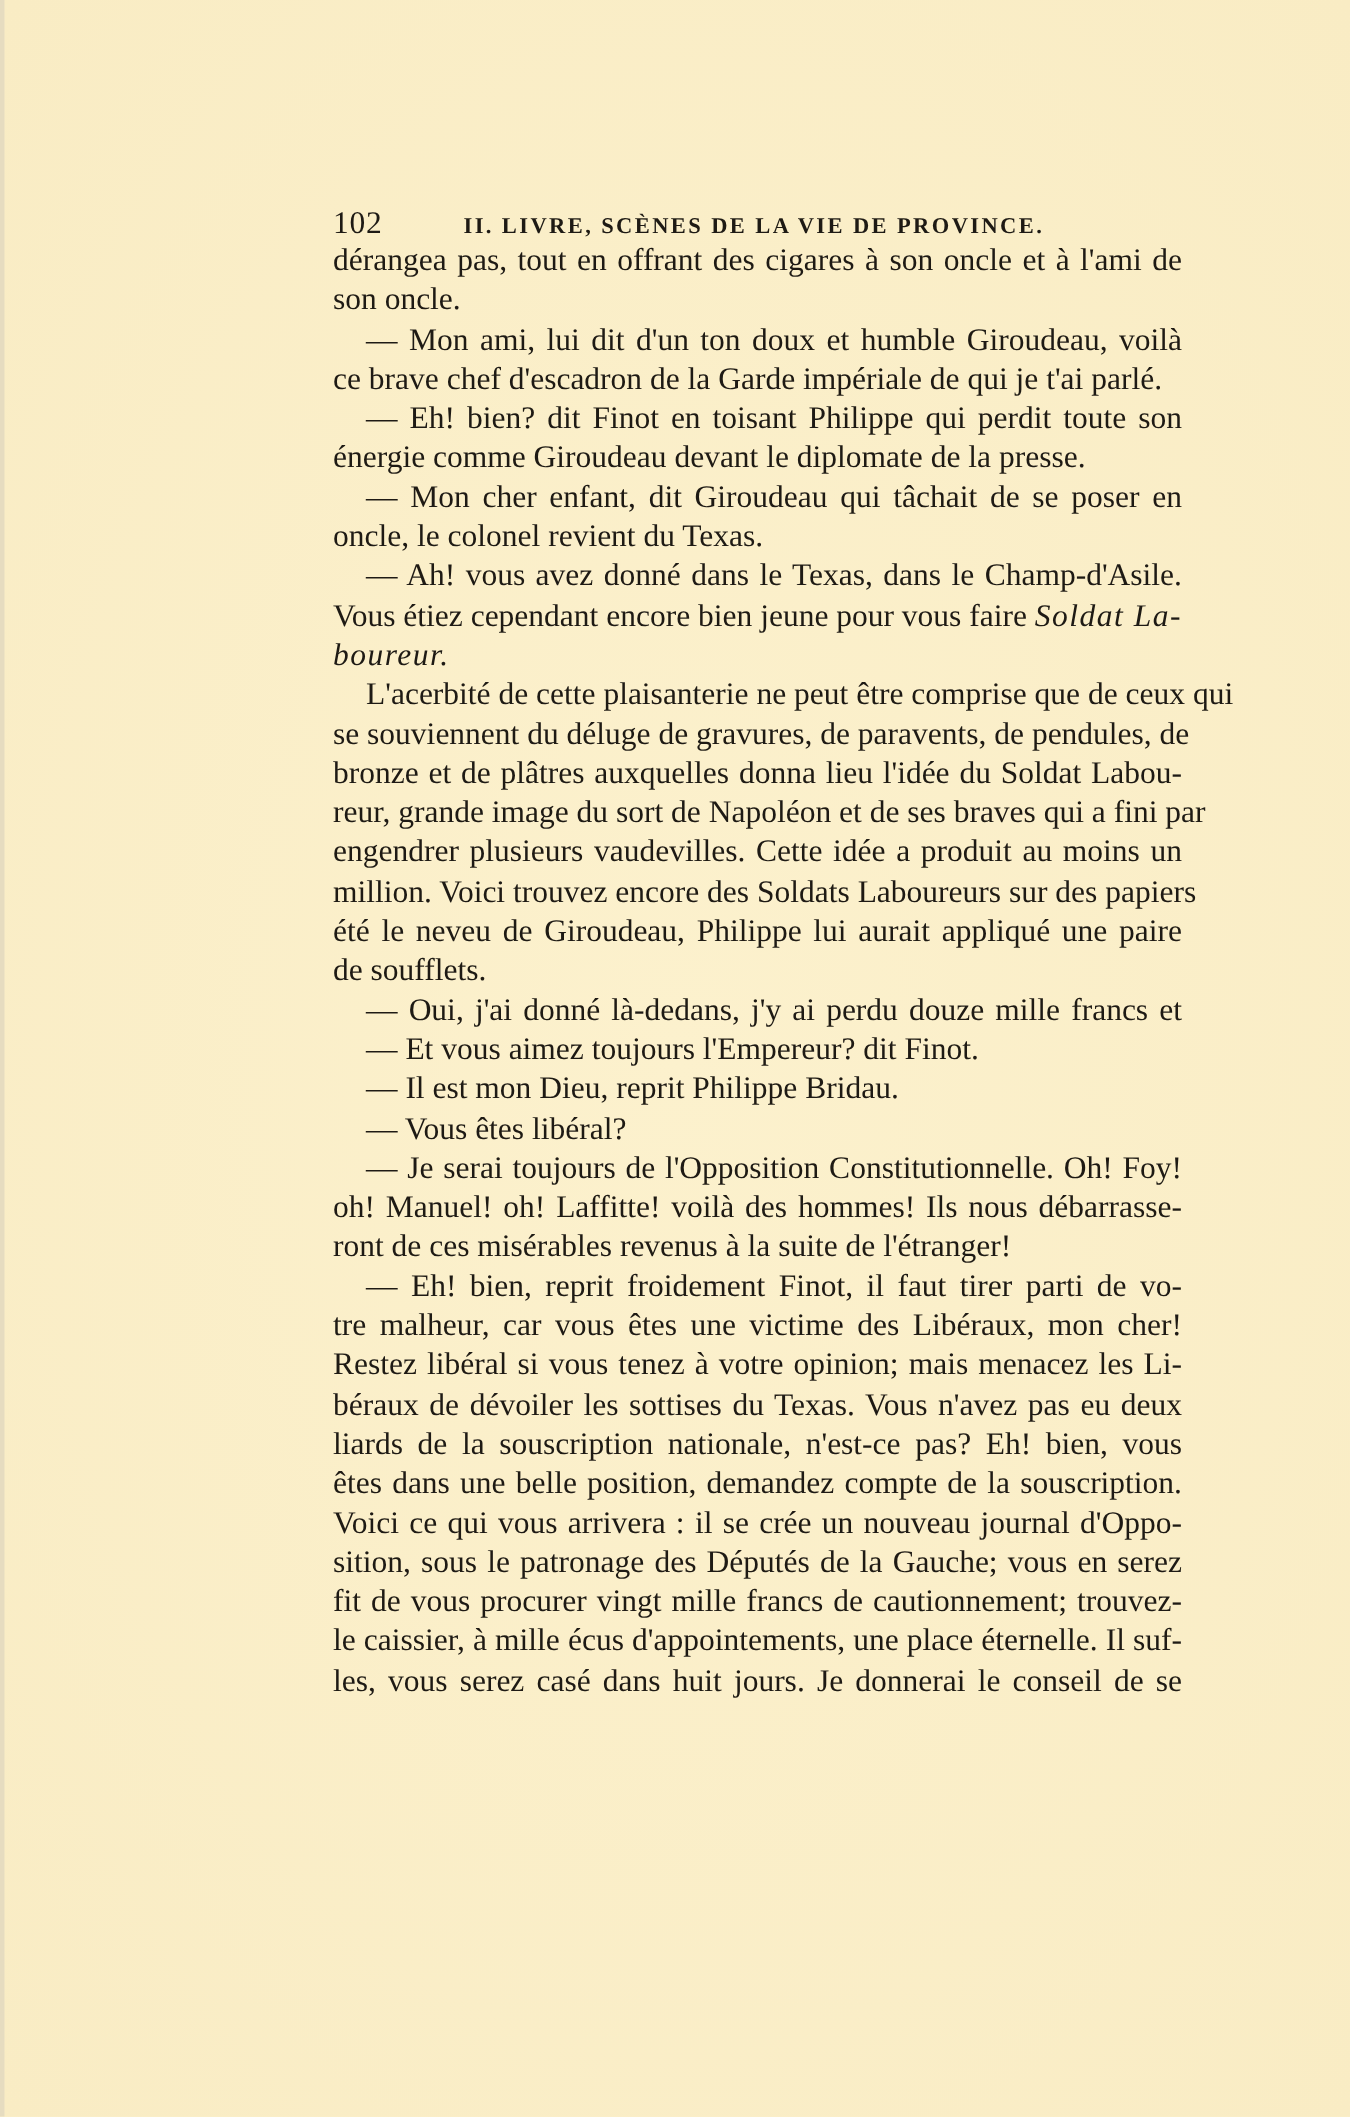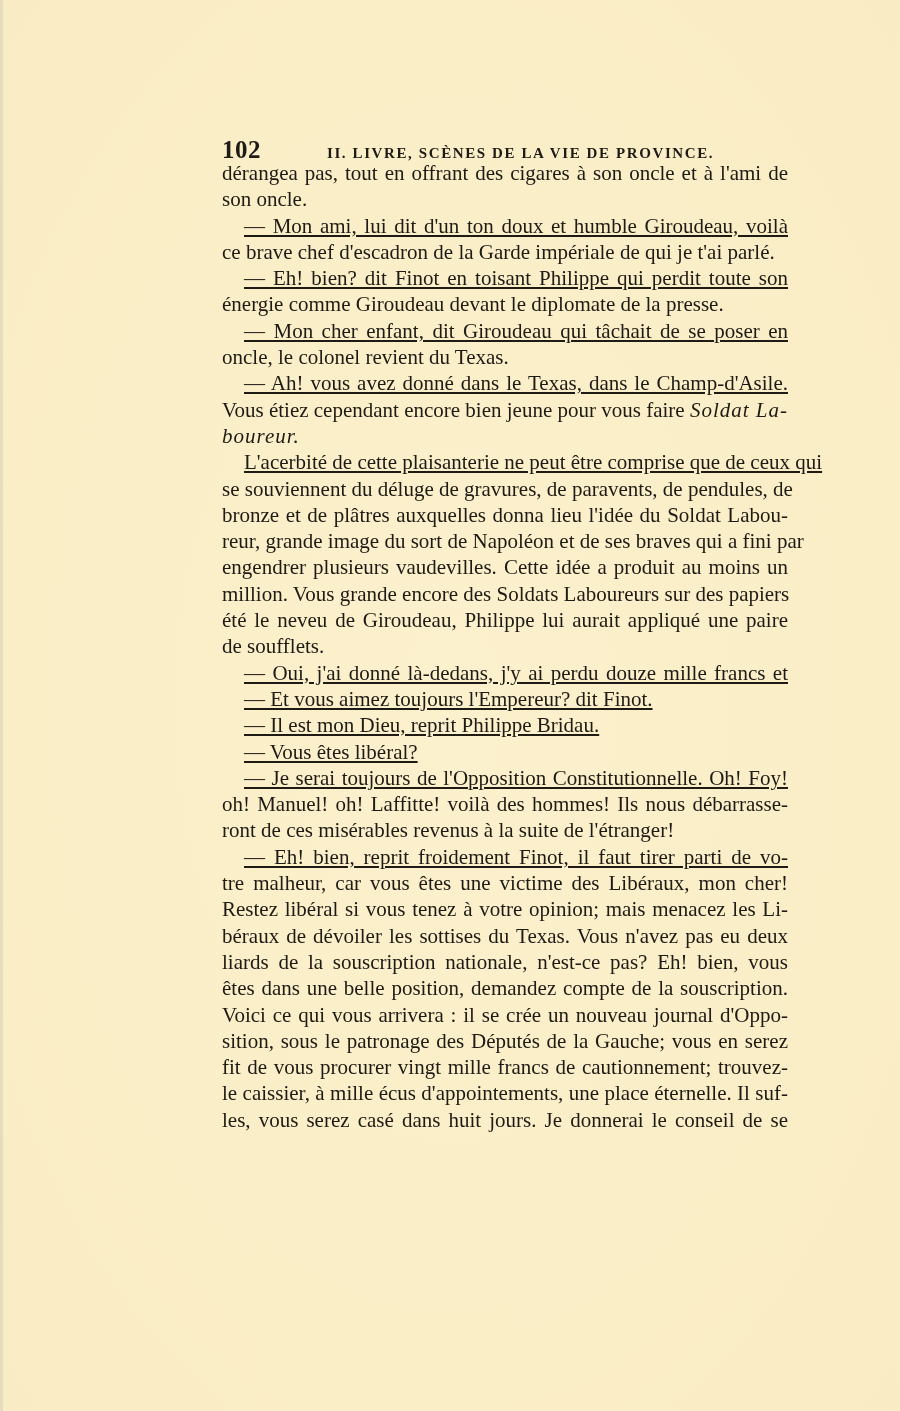--- a/index.html
+++ b/index.html
@@ -16,33 +16,33 @@
       background: radial-gradient(ellipse at 50% 50%, #fcf1cd 0%, #f9ecc4 100%);
       border-left: 3px solid #e6dcc0;
       box-sizing: border-box;
     }
     .running-head {
       position: absolute; left: 219px; top: 136px; width: 566px;
       height: 26px;
       font-size: 19px; letter-spacing: 0.5px;
       display: flex; align-items: baseline;
     }
-    .running-head .num { font-size: 25px; margin-right: 26px; font-weight: bold; }
+    .running-head .num { font-size: 21px; margin-right: 14px; }
     .running-head .title {
       font-weight: bold; font-size: 15px; letter-spacing: 1.6px;
       font-variant: small-caps; text-transform: uppercase; margin-left: 40px;
     }
     .body-text {
       position: absolute; left: 219px; top: 160px; width: 566px;
       font-size: 21px; line-height: 26.3px;
       text-align: justify;
     }
     .line { display: block; white-space: nowrap; text-align-last: justify; text-align: justify; }
     .line.last { text-align-last: left; }
-    .indent { padding-left: 22px; text-decoration: underline; }
+    .indent { padding-left: 22px; }
     .ital { font-style: italic; font-weight: normal; letter-spacing: 1px; }
   </style>
 </head>
 <body>
 
 <div class="page">
   <div class="running-head">
     <span class="num">102</span>
     <span class="title">II. LIVRE, SCÈNES DE LA VIE DE PROVINCE.</span>
   </div>
@@ -56,21 +56,21 @@
       <span class="line indent"><span>— Mon cher enfant, dit Giroudeau qui tâchait de se poser en</span></span>
       <span class="line last"><span>oncle, le colonel revient du Texas.</span></span>
       <span class="line indent"><span>— Ah! vous avez donné dans le Texas, dans le Champ-d'Asile.</span></span>
       <span class="line"><span>Vous étiez cependant encore bien jeune pour vous faire </span><span class="ital">Soldat La-</span></span>
       <span class="line last"><span></span><span class="ital">boureur.</span></span>
       <span class="line indent"><span>L'acerbité de cette plaisanterie ne peut être comprise que de ceux qui</span></span>
       <span class="line"><span>se souviennent du déluge de gravures, de paravents, de pendules, de</span></span>
       <span class="line"><span>bronze et de plâtres auxquelles donna lieu l'idée du Soldat Labou-</span></span>
       <span class="line"><span>reur, grande image du sort de Napoléon et de ses braves qui a fini par</span></span>
       <span class="line"><span>engendrer plusieurs vaudevilles. Cette idée a produit au moins un</span></span>
-      <span class="line"><span>million. Vous grande encore des Soldats Laboureurs sur des papiers</span></span>
+      <span class="line"><span>million. Voici trouvez encore des Soldats Laboureurs sur des papiers</span></span>
       <span class="line"><span>été le neveu de Giroudeau, Philippe lui aurait appliqué une paire</span></span>
       <span class="line last"><span>de soufflets.</span></span>
       <span class="line indent"><span>— Oui, j'ai donné là-dedans, j'y ai perdu douze mille francs et</span></span>
       <span class="line indent last"><span>— Et vous aimez toujours l'Empereur? dit Finot.</span></span>
       <span class="line indent last"><span>— Il est mon Dieu, reprit Philippe Bridau.</span></span>
       <span class="line indent last"><span>— Vous êtes libéral?</span></span>
       <span class="line indent"><span>— Je serai toujours de l'Opposition Constitutionnelle. Oh! Foy!</span></span>
       <span class="line"><span>oh! Manuel! oh! Laffitte! voilà des hommes! Ils nous débarrasse-</span></span>
       <span class="line last"><span>ront de ces misérables revenus à la suite de l'étranger!</span></span>
       <span class="line indent"><span>— Eh! bien, reprit froidement Finot, il faut tirer parti de vo-</span></span>

